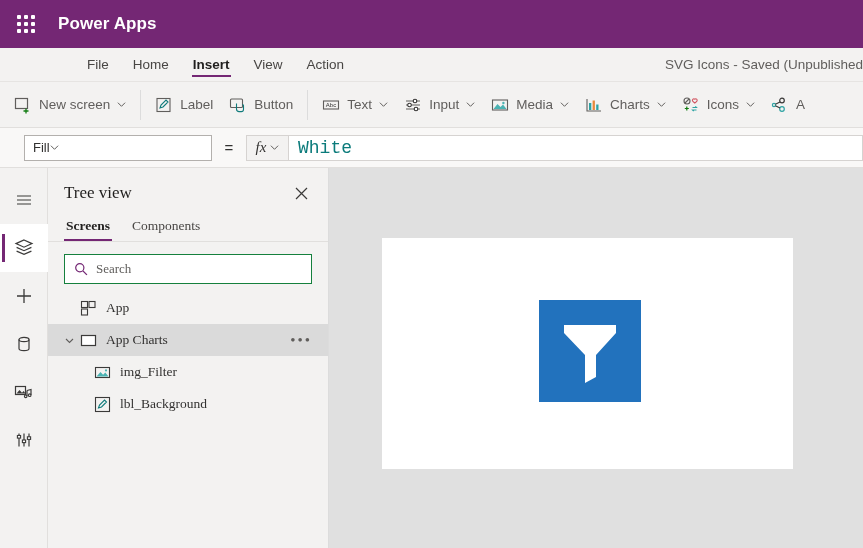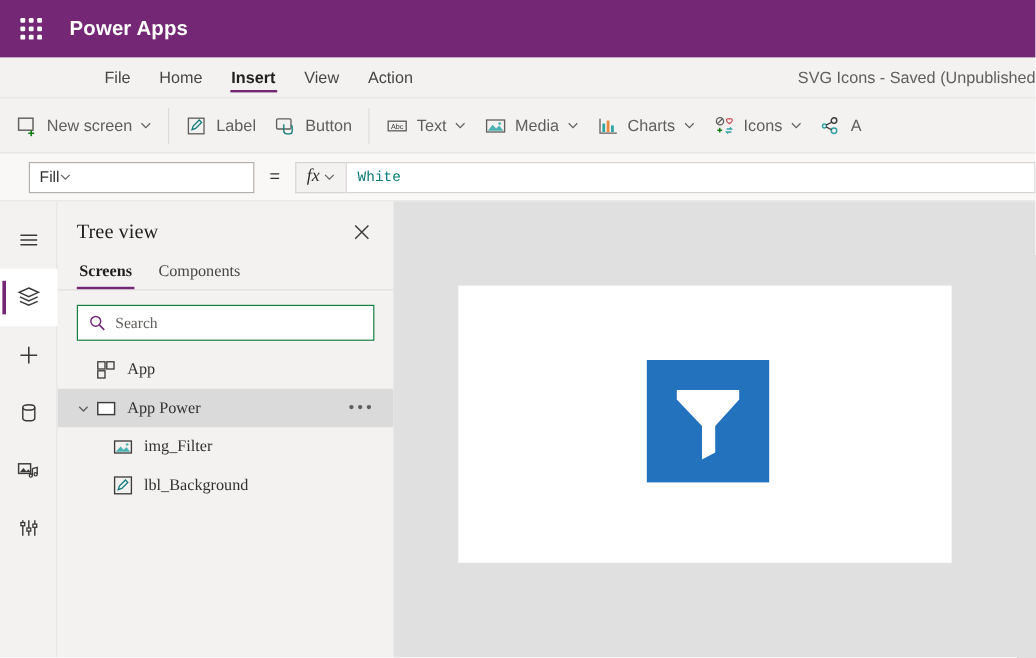--- a/index.html
+++ b/index.html
@@ -87,21 +87,21 @@
     height:26px; min-width:42px; background:#f3f2f1;
     border:1px solid #d6d3d1; border-right:none;
     display:flex; align-items:center; justify-content:center; gap:4px;
     cursor:pointer;
   }
   .fx-text { font-family:"Liberation Serif", serif; font-style:italic; font-size:15px; color:#323130; }
   .formula-input {
     flex:1; height:26px; background:#ffffff;
     border:1px solid #d6d3d1;
     display:flex; align-items:center; padding-left:9px;
-    font-family:"Liberation Mono", monospace; font-size:12px;
+    font-family:"Liberation Mono", monospace; font-size:18px;
     color:#0b7b7b;
   }
 
   
   .workspace { display:flex; height: 380px; }
 
   
   .rail {
     width: 48px; background:#f3f2f1;
     border-right:1px solid #e1dfdd;
@@ -246,20 +246,32 @@
         <rect x="1.5" y="5" width="15" height="8" fill="none" stroke="#605e5c" stroke-width="1.1"></rect>
         <text x="9" y="11.4" font-size="6" text-anchor="middle" fill="#323130" font-family="Liberation Sans, sans-serif">Abc</text>
       </svg>
       <span>Text</span>
       <svg class="chev" viewBox="0 0 10 10">
           <path d="M1 3l4 4 4-4" fill="none" stroke="#605e5c" stroke-width="1.1"></path>
         </svg>
     </div>
     <div class="rb-btn">
       <svg class="rb-ico" viewBox="0 0 18 18">
+        <path d="M2 5h14M2 9h14M2 13h14" stroke="#605e5c" stroke-width="1.1"></path>
+        <circle cx="11" cy="5" r="1.8" fill="#fff" stroke="#323130" stroke-width="1.1"></circle>
+        <circle cx="5.5" cy="9" r="1.8" fill="#fff" stroke="#323130" stroke-width="1.1"></circle>
+        <circle cx="12" cy="13" r="1.8" fill="#fff" stroke="#323130" stroke-width="1.1"></circle>
+      </svg>
+      <span>Input</span>
+      <svg class="chev" viewBox="0 0 10 10">
+          <path d="M1 3l4 4 4-4" fill="none" stroke="#605e5c" stroke-width="1.1"></path>
+        </svg>
+    </div>
+    <div class="rb-btn">
+      <svg class="rb-ico" viewBox="0 0 18 18">
         <rect x="1.5" y="4" width="15" height="10" fill="none" stroke="#605e5c" stroke-width="1.1"></rect>
         <path d="M2.5 13l4-5 3 3 2.5-2.5 3.5 4.5z" fill="#4bb3b3"></path>
         <circle cx="12.4" cy="7" r="1.2" fill="#4bb3b3"></circle>
       </svg>
       <span>Media</span>
       <svg class="chev" viewBox="0 0 10 10">
           <path d="M1 3l4 4 4-4" fill="none" stroke="#605e5c" stroke-width="1.1"></path>
         </svg>
     </div>
     <div class="rb-btn">
@@ -400,21 +412,21 @@
 
       <div class="tree-row selected">
         <div class="chev-sm">
           <svg width="11" height="11" viewBox="0 0 11 11">
             <path d="M2 4l3.5 3.5L9 4" fill="none" stroke="#605e5c" stroke-width="1.1"></path>
           </svg>
         </div>
         <svg class="ti" viewBox="0 0 17 17">
           <rect x="1.5" y="3.5" width="14" height="10" fill="#ffffff" stroke="#3b3a39" stroke-width="1.2"></rect>
         </svg>
-        <span>App Power</span>
+        <span>App Charts</span>
         <span class="row-more">•••</span>
       </div>
 
       <div class="tree-row child">
         <svg class="ti" viewBox="0 0 17 17">
           <rect x="1.5" y="3.5" width="14" height="10" fill="none" stroke="#3b3a39" stroke-width="1.1"></rect>
           <path d="M2.5 12.5l4-4.5 2.6 2.8 2.2-2.3 3.2 4z" fill="#4bb3b3"></path>
           <circle cx="12" cy="6.4" r="1.1" fill="#4bb3b3"></circle>
         </svg>
         <span>img_Filter</span>

